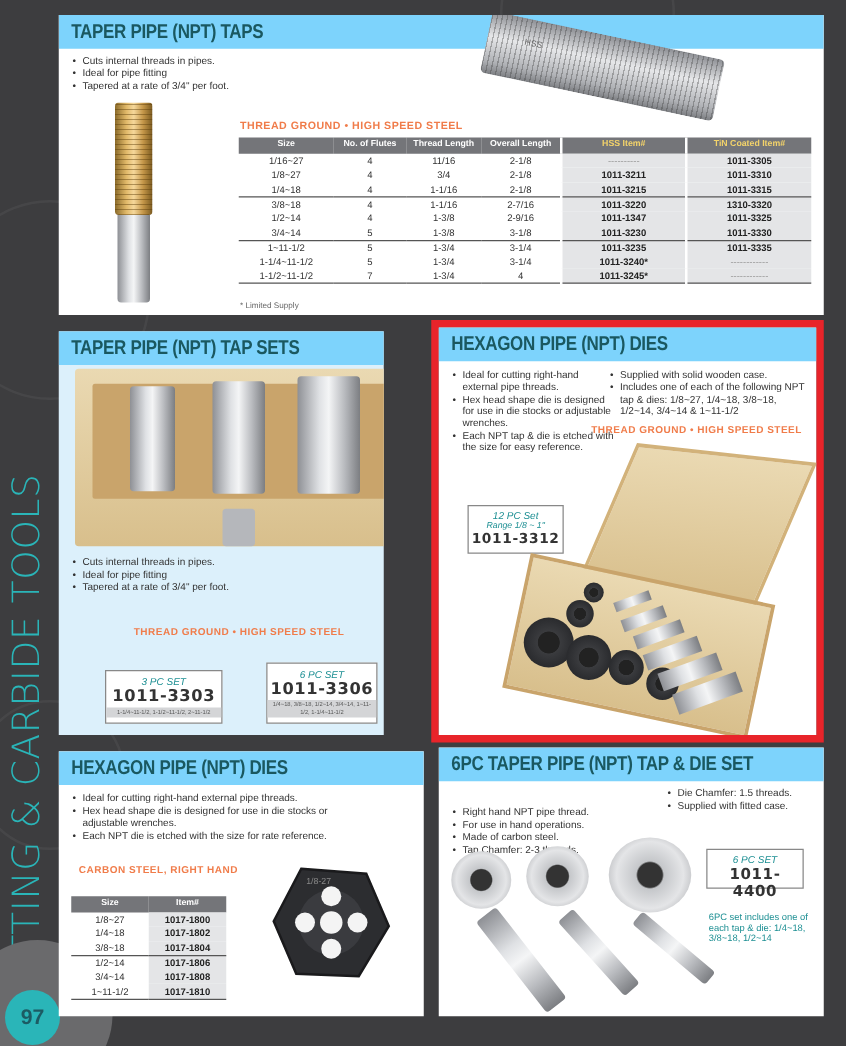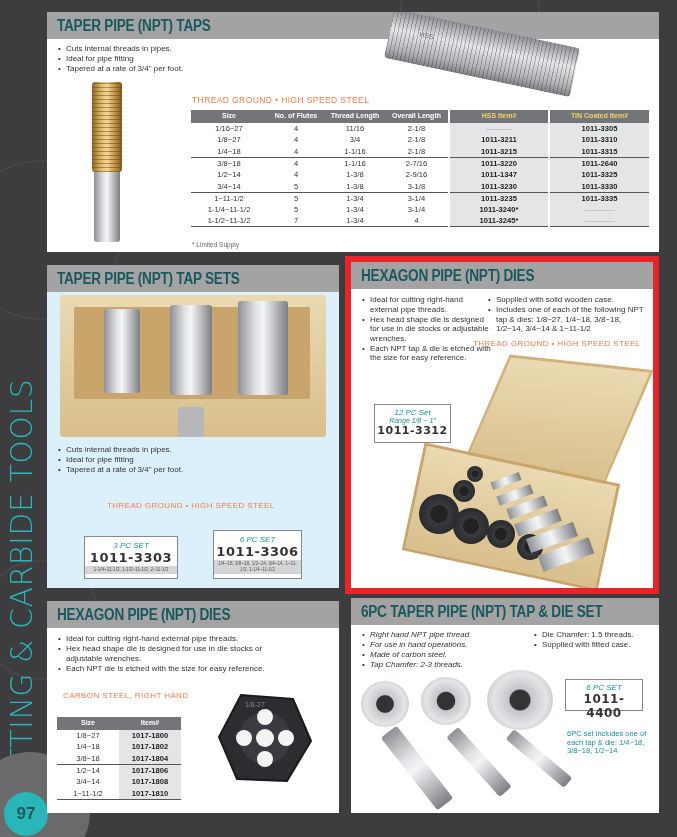--- a/index.html
+++ b/index.html
@@ -30,30 +30,30 @@
     position: absolute; left: 4px; top: 792px; width: 44px; height: 44px;
     border-radius: 50%; background: #2ab5b8; color: #1c5b63;
     font-weight: bold; font-size: 17px; text-align: center; line-height: 44px;
     font-family: "Liberation Sans", sans-serif;
   }
   .panel {
     position: absolute; background: #fff; overflow: hidden;
   }
   .panel.light { background: #dcf0fb; }
   .panel-head {
-    background: #a3a3a3; height: 27px; padding-left: 10px;
+    background: #7dd3fc; height: 27px; padding-left: 10px;
     color: #1a5860; font-weight: bold; font-size: 16px; line-height: 28px;
     font-family: "Liberation Sans", sans-serif; letter-spacing: -0.3px;
     transform-origin: left; text-transform: uppercase;
   }
   .panel-head span { display: inline-block; transform: scaleX(0.85); transform-origin: left; }
   ul.bullets { list-style: none; font-size: 8px; color: #333; line-height: 9.5px; }
   ul.bullets li { position: relative; padding-left: 9px; margin-bottom: 0.5px; }
   ul.bullets li::before { content: "•"; position: absolute; left: 1px; top: 0; }
-  .orange { color: #f07c4a; font-weight: normal; font-size: 8.5px; letter-spacing: 0.4px; }
+  .orange { color: #f07c4a; font-weight: bold; font-size: 8.5px; letter-spacing: 0.4px; }
 
   
   table.spec { border-collapse: collapse; font-size: 7.6px; color: #333; }
   table.spec th {
     background: #747579; color: #fff; font-weight: bold; font-size: 7px;
     line-height: 8.5px; padding: 2px 2px; vertical-align: bottom; text-align: center;
   }
   table.spec th.gold { color: #f3d36a; }
   table.spec td { text-align: center; height: 11.6px; padding: 0 2px; }
   table.spec td.shade { background: #e4e5e7; font-weight: bold; color: #222; }
@@ -144,21 +144,21 @@
           <td>2-1/8</td>
           <td class="shade gap">1011-3215</td>
           <td class="shade gap">1011-3315</td>
       </tr>
       <tr class="sep">
         <td>3/8~18</td>
           <td>4</td>
           <td>1-1/16</td>
           <td>2-7/16</td>
           <td class="shade gap">1011-3220</td>
-          <td class="shade gap">1011-2640</td>
+          <td class="shade gap">1310-3320</td>
       </tr>
       <tr>
         <td>1/2~14</td>
           <td>4</td>
           <td>1-3/8</td>
           <td>2-9/16</td>
           <td class="shade gap">1011-1347</td>
           <td class="shade gap">1011-3325</td>
       </tr>
       <tr>
@@ -191,21 +191,21 @@
           <td>1-3/4</td>
           <td>4</td>
           <td class="shade gap">1011-3245*</td>
           <td class="shade gap" style="font-weight:normal;color:#999;">------------</td>
       </tr>
     </tbody>
   </table>
   <div style="position:absolute;left:145px;top:229px;font-size:6.5px;color:#666;">* Limited Supply</div>
 </div>
 
-<div class="panel light" style="left:47px;top:265px;width:292px;height:323px;">
+<div class="panel light" style="left:47px;top:265px;width:260px;height:323px;">
   <div class="panel-head"><span>TAPER PIPE (NPT) TAP SETS</span></div>
 
   <div class="img wood" style="left:13px;top:30px;width:266px;height:142px;border-radius:3px;">
     <div style="position:absolute;left:14px;top:12px;width:236px;height:92px;background:#c9a46b;border-radius:2px;"></div>
     <div class="tap-silver" style="position:absolute;left:44px;top:14px;width:36px;height:84px;border-radius:3px;"></div>
     <div class="tap-silver" style="position:absolute;left:110px;top:10px;width:42px;height:90px;border-radius:3px;"></div>
     <div class="tap-silver" style="position:absolute;left:178px;top:6px;width:50px;height:94px;border-radius:3px;"></div>
     <div style="position:absolute;left:118px;top:112px;width:26px;height:30px;background:#b5b7bb;border-radius:3px;"></div>
   </div>
   <ul class="bullets" style="position:absolute;left:10px;top:180px;">
@@ -261,21 +261,21 @@
     <div class="tap-silver" style="position:absolute;left:116px;top:168px;width:50px;height:15px;transform:rotate(-20deg);"></div>
     <div class="tap-silver" style="position:absolute;left:128px;top:184px;width:54px;height:17px;transform:rotate(-20deg);"></div>
   </div>
 </div>
 
 <div class="panel" style="left:47px;top:601px;width:292px;height:212px;">
   <div class="panel-head"><span>HEXAGON PIPE (NPT) DIES</span></div>
   <ul class="bullets" style="position:absolute;left:10px;top:33px;width:230px;">
     <li>Ideal for cutting right-hand external pipe threads.</li>
     <li>Hex head shape die is designed for use in die stocks or adjustable wrenches.</li>
-    <li>Each NPT die is etched with the size for easy reference.</li>
+    <li>Each NPT die is etched with the size for rate reference.</li>
   </ul>
   <div class="orange" style="position:absolute;left:16px;top:90px;font-size:8px;">CARBON STEEL, RIGHT HAND</div>
   <table class="spec" style="position:absolute;left:10px;top:116px;width:124px;">
     <thead>
       <tr>
         <th style="width:62px;">Size</th>
         <th style="width:62px;">Item#</th>
       </tr>
     </thead>
     <tbody>
@@ -313,21 +313,21 @@
     <circle cx="48" cy="24" r="8" fill="#f4f4f4"></circle>
     <circle cx="69" cy="45" r="8" fill="#f4f4f4"></circle>
     <circle cx="48" cy="66" r="8" fill="#f4f4f4"></circle>
     <circle cx="27" cy="45" r="8" fill="#f4f4f4"></circle>
     <text x="28" y="14" font-size="7" fill="#888" font-family="Liberation Sans, sans-serif">1/8-27</text>
   </svg>
 </div>
 
 <div class="panel" style="left:351px;top:598px;width:308px;height:215px;">
   <div class="panel-head"><span>6PC TAPER PIPE (NPT) TAP &amp; DIE SET</span></div>
-  <ul class="bullets" style="position:absolute;left:10px;top:32px;width:170px;font-style:italic;">
+  <ul class="bullets" style="position:absolute;left:10px;top:47px;width:170px;">
     <li>Right hand NPT pipe thread.</li>
     <li>For use in hand operations.</li>
     <li>Made of carbon steel.</li>
     <li>Tap Chamfer: 2-3 threads.</li>
   </ul>
   <ul class="bullets" style="position:absolute;left:182px;top:32px;width:120px;">
     <li>Die Chamfer: 1.5 threads.</li>
     <li>Supplied with fitted case.</li>
   </ul>
   <div class="setbox" style="left:214px;top:81px;width:78px;height:32px;">

